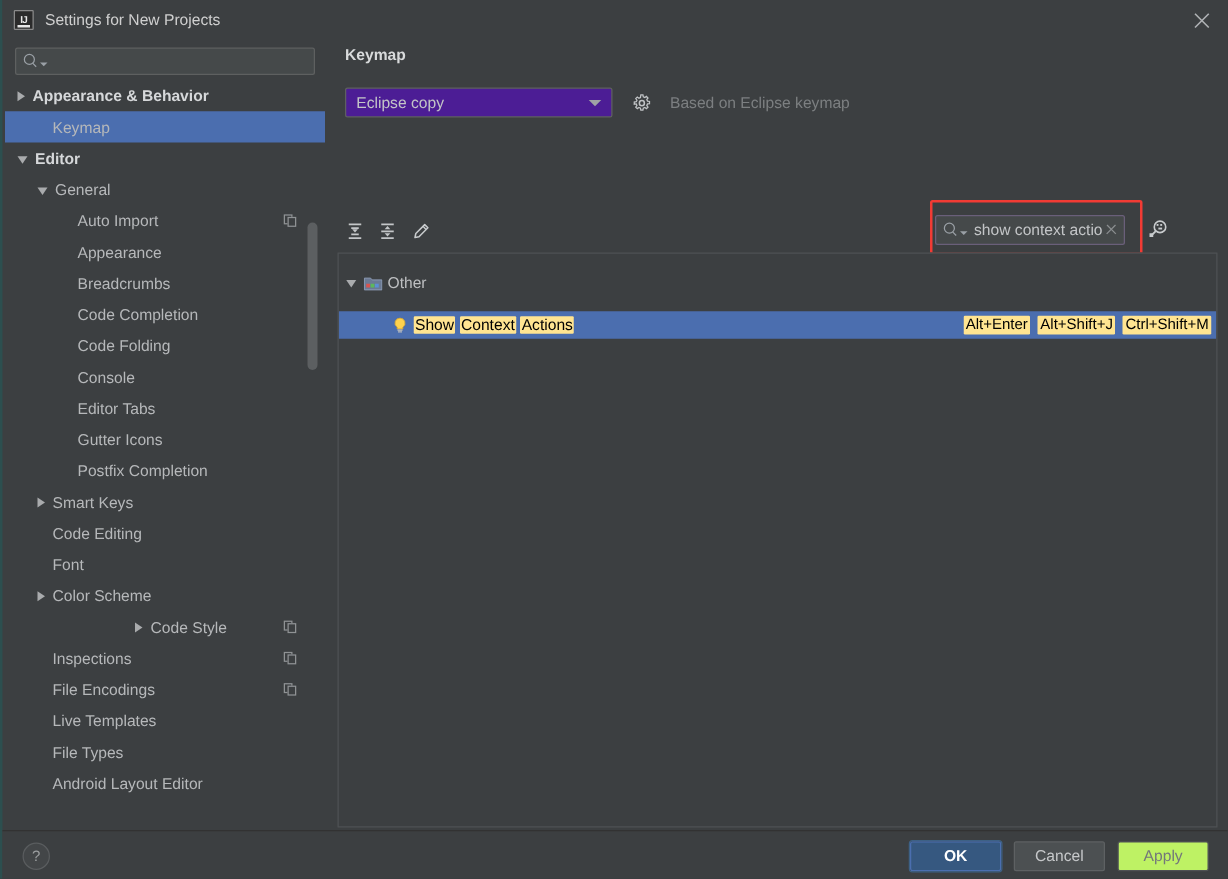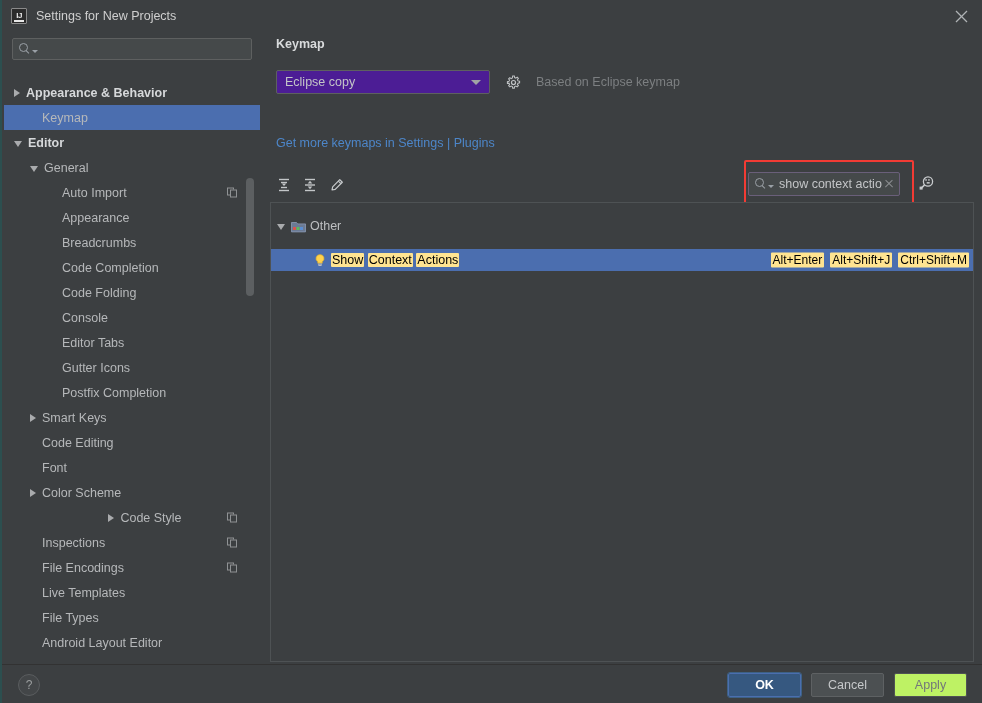--- a/index.html
+++ b/index.html
@@ -109,21 +109,21 @@
   }
   .side-search-input {
     flex: 1; background: transparent; border: none;
     outline: none; color: #bbbbbb;
     font-family: "Liberation Sans", sans-serif;
     font-size: 12px;
     padding-left: 4px;
   }
 
   .tree {
-    position: absolute; top: 48px; left: 0;
+    position: absolute; top: 32px; left: 0;
     width: 256px; height: 596px;
     overflow: hidden;
   }
   .tree-row {
     position: relative;
     height: 25px;
     display: flex; align-items: center;
     white-space: nowrap;
     cursor: default;
   }
@@ -545,23 +545,20 @@
       </div>
       <div class="gear">
         <svg width="15" height="15" viewBox="0 0 16 16">
           <path d="M8 5.2a2.8 2.8 0 100 5.6 2.8 2.8 0 000-5.6zm0 4.3a1.5 1.5 0 110-3 1.5 1.5 0 010 3z" fill="#c0c3c5"></path>
           <path d="M7.1 1h1.8l.3 1.7 1.3.6 1.4-1 1.3 1.3-1 1.4.6 1.3 1.7.3v1.8l-1.7.3-.6 1.3 1 1.4-1.3 1.3-1.4-1-1.3.6-.3 1.7H7.1l-.3-1.7-1.3-.6-1.4 1-1.3-1.3 1-1.4-.6-1.3L1.5 8.9V7.1l1.7-.3.6-1.3-1-1.4 1.3-1.3 1.4 1 1.3-.6z" fill="none" stroke="#c0c3c5" stroke-width="1.1"></path>
         </svg>
       </div>
       <div class="based-on">Based on Eclipse keymap</div>
     </div>
 
-    <div class="link-row">
-      <span class="link">Get more keymaps in Settings</span><span class="link-sep"> | </span><span class="link">Plugins</span>
-    </div>
 
     <div class="kmtoolbar">
       <div class="tbtn">
         <svg width="14" height="14" viewBox="0 0 14 14">
           <line x1="2" y1="1.5" x2="12" y2="1.5" stroke="#c3c6c8" stroke-width="1.4"></line>
           <line x1="4" y1="4.5" x2="10" y2="4.5" stroke="#c3c6c8" stroke-width="1.4"></line>
           <line x1="2" y1="12.5" x2="12" y2="12.5" stroke="#c3c6c8" stroke-width="1.4"></line>
           <line x1="4" y1="9.5" x2="10" y2="9.5" stroke="#c3c6c8" stroke-width="1.4"></line>
           <path d="M7 5.4 L9.3 8 L4.7 8 Z" fill="#c3c6c8" transform="rotate(180 7 6.7)"></path>
         </svg>

